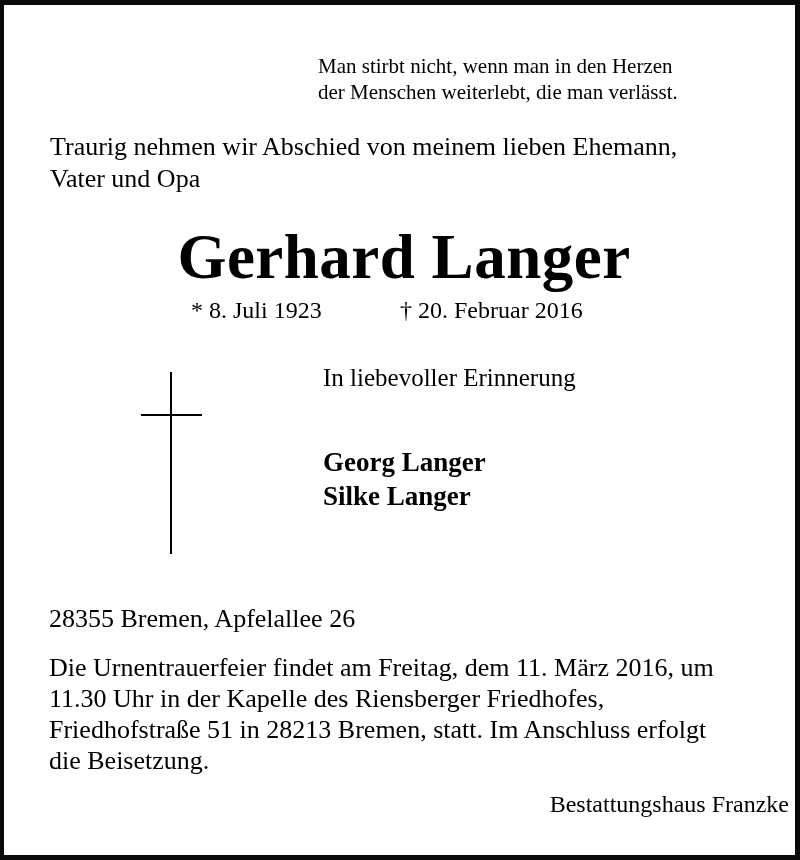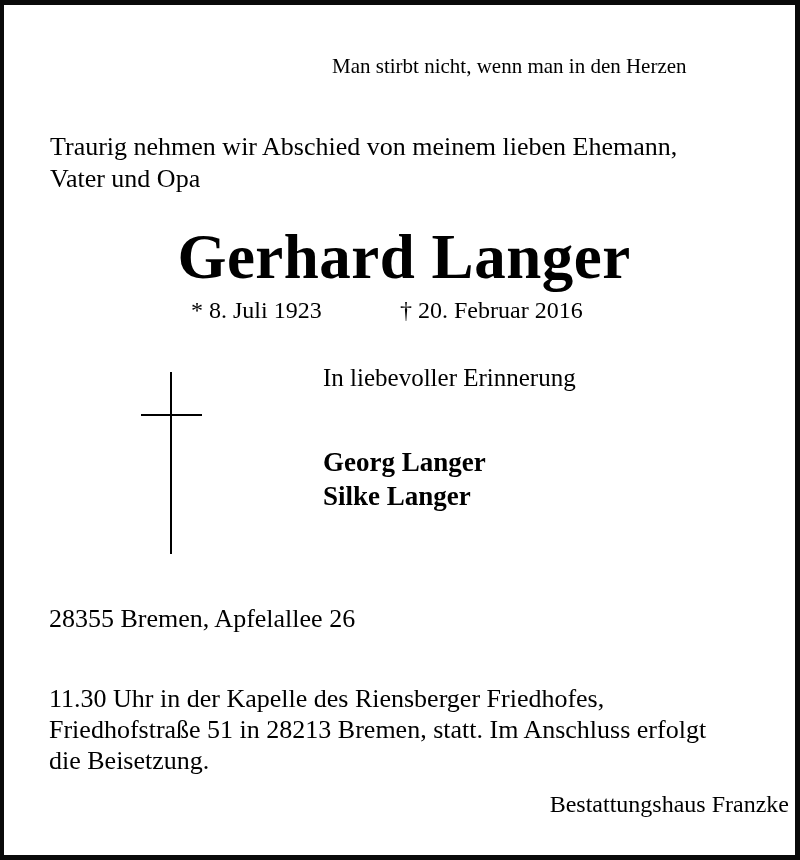--- a/index.html
+++ b/index.html
@@ -27,21 +27,21 @@
       border-right: 5px solid #0a0a0a;
       border-bottom: 5px solid #0a0a0a;
       background: #ffffff;
     }
     .line {
       position: absolute;
       white-space: nowrap;
       line-height: 1;
       margin: 0;
     }
-    .epigraph { font-size: 21px; left: 328px; }
+    .epigraph { font-size: 21px; left: 314px; }
     .body26 { font-size: 26px; }
     .title {
       font-size: 63px;
       font-weight: bold;
       left: 0;
       width: 800px;
       text-align: center;
       letter-spacing: 0.5px;
     }
     .dates { font-size: 24px; }
@@ -70,20 +70,21 @@
       height: 2px;
       background: #000;
     }
   </style>
 </head>
 <body>
 
 <div class="frame">
 
   <p class="line epigraph" style="top:51px;">Man stirbt nicht, wenn man in den Herzen</p>
+  <p class="line epigraph" style="top:77px;">der Menschen weiterlebt, die man verlässt.</p>
 
   <p class="line body26" style="left:46px; top:129px;">Traurig nehmen wir Abschied von meinem lieben Ehemann,</p>
   <p class="line body26" style="left:46px; top:161px;">Vater und Opa</p>
 
   <h1 class="line title" style="top:221px;">Gerhard Langer</h1>
 
   <p class="line dates" style="left:187px; top:293px;">* 8. Juli 1923</p>
   <p class="line dates" style="left:396px; top:293px;">† 20. Februar 2016</p>
 
   <div>
@@ -95,19 +96,20 @@
 
   <p class="line mourner" style="top:444px;">
     <b>Georg Langer</b>
   </p>
   <p class="line mourner" style="top:478px;">
     <b>Silke Langer</b>
   </p>
 
   <p class="line body26" style="left:45px; top:601px;">28355 Bremen, Apfelallee 26</p>
 
+  <p class="line body26" style="left:45px; top:650px;">Die Urnentrauerfeier findet am Freitag, dem 11. März 2016, um</p>
   <p class="line body26" style="left:45px; top:681px;">11.30 Uhr in der Kapelle des Riensberger Friedhofes,</p>
   <p class="line body26" style="left:45px; top:712px;">Friedhofstraße 51 in 28213 Bremen, statt. Im Anschluss erfolgt</p>
   <p class="line body26" style="left:45px; top:743px;">die Beisetzung.</p>
 
   <p class="line funeral-home" style="top:787px;">Bestattungshaus Franzke</p>
 
 </div>
 
 </body></html>

